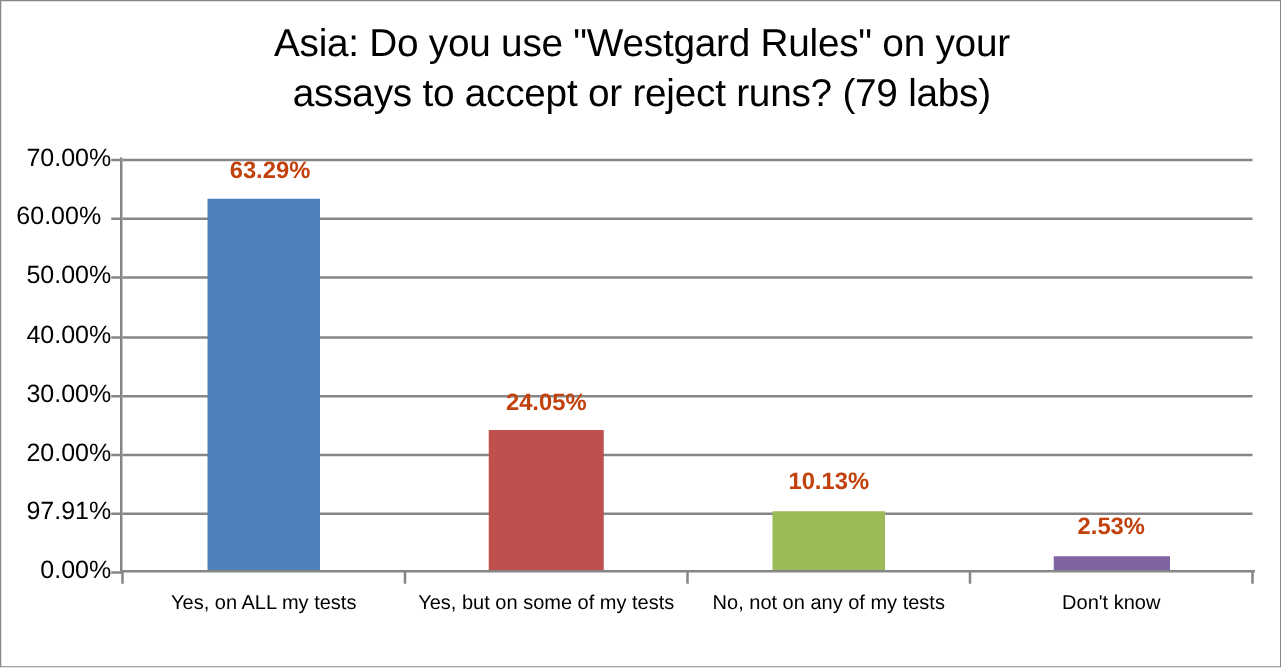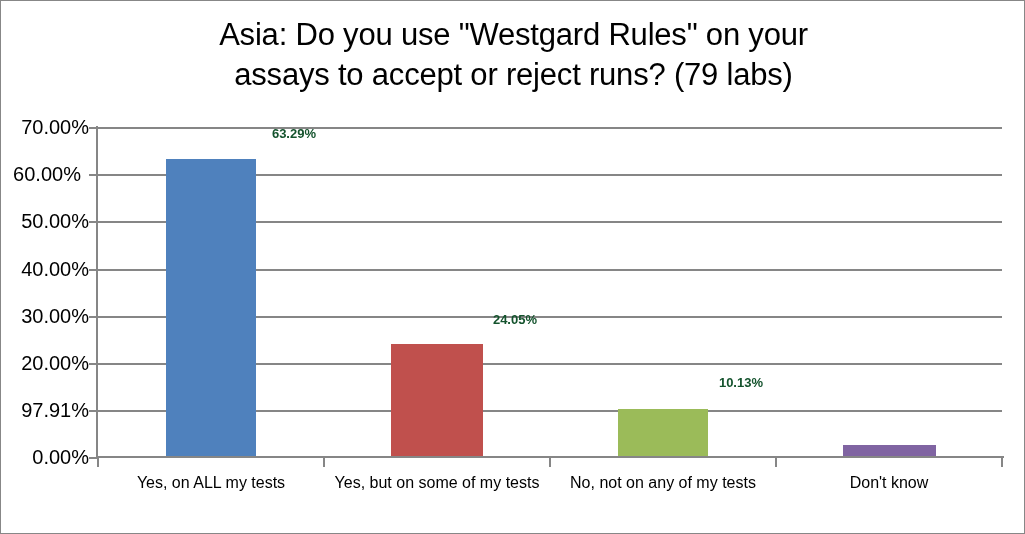--- a/index.html
+++ b/index.html
@@ -98,24 +98,24 @@
     border-left:2px solid #868686;
   }
 
   
   .bar{
     position:absolute;
     bottom:0;
   }
   .bar-label{
     position:absolute;
-    text-align:right;
-    font-size:13px;
+    text-align:center;
+    font-size:19px;
     font-weight:bold;
-    color:#14532d;
+    color:#c2410c;
     white-space:nowrap;
   }
 
   
   .cat-label{
     position:absolute;
     top:470px;
     text-align:center;
     font-size:16px;
     line-height:23px;
@@ -161,20 +161,21 @@
 
     <div class="bar" id="bar-0" style="left: 68px; width: 90px; height: 298.367px; background: rgb(79, 129, 189);"></div>
     <div class="bar" id="bar-1" style="left: 293px; width: 92px; height: 113.379px; background: rgb(192, 80, 77);"></div>
     <div class="bar" id="bar-2" style="left: 520px; width: 90px; height: 47.7557px; background: rgb(155, 187, 89);"></div>
     <div class="bar" id="bar-3" style="left: 745px; width: 93px; height: 11.9271px; background: rgb(128, 100, 162);"></div>
   </div>
 
   <div class="bar-label" id="val-0" style="left:115px; width:200px; top:125px;">63.29%</div>
   <div class="bar-label" id="val-1" style="left:336px; width:200px; top:311px;">24.05%</div>
   <div class="bar-label" id="val-2" style="left:562px; width:200px; top:374px;">10.13%</div>
+  <div class="bar-label" id="val-3" style="left:788px; width:200px; top:410px;">2.53%</div>
 
   <div class="axis-y-line"></div>
   <div class="axis-x-line"></div>
 
   <div class="xtick" style="left:96px;"></div>
   <div class="xtick" style="left:322px;"></div>
   <div class="xtick" style="left:548px;"></div>
   <div class="xtick" style="left:774px;"></div>
   <div class="xtick" style="left:1000px;"></div>
 

